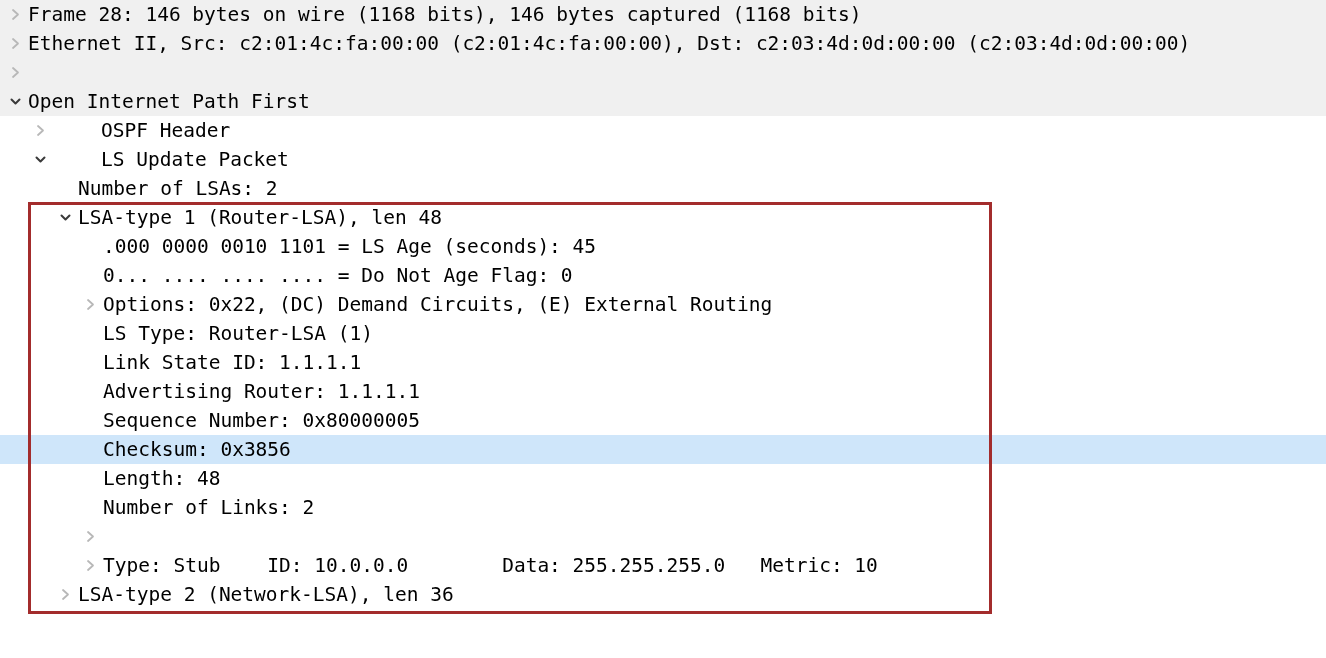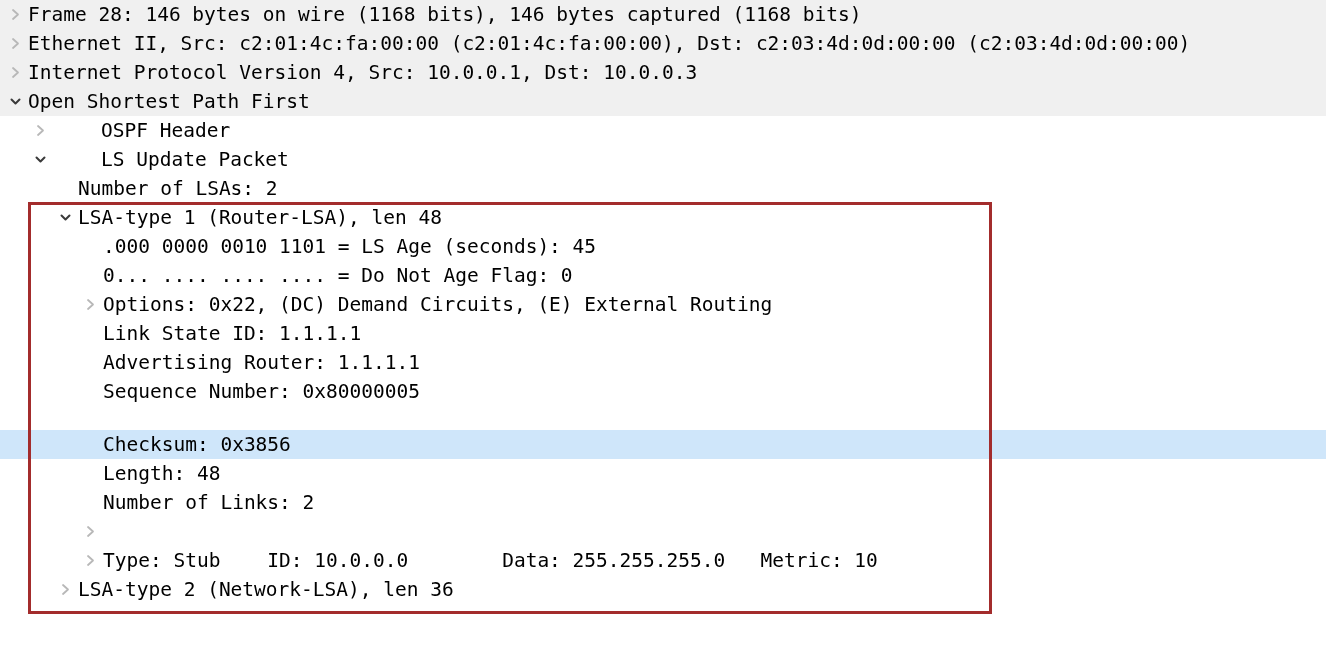--- a/index.html
+++ b/index.html
@@ -32,21 +32,20 @@
     color: #000000;
     letter-spacing: 0px;
   }
 
   .row.gray-bg {
     background: #f0f0f0;
   }
 
   .row.selected {
     background: #cfe6fa;
-    margin-top: 24px;
   }
 
   
   .chev {
     position: absolute;
     top: 0;
     width: 18px;
     height: 29px;
     display: flex;
     align-items: center;
@@ -92,39 +91,40 @@
 
 <div id="tree">
     <div class="row lvl0 gray-bg"><span class="chev"><svg width="11" height="13" viewBox="0 0 11 13">
           <path d="M3 2 L8 6.5 L3 11" fill="none" stroke="#b8b8b8" stroke-width="1.8" stroke-linecap="round" stroke-linejoin="round"></path>
         </svg></span><span class="label">Frame 28: 146 bytes on wire (1168 bits), 146 bytes captured (1168 bits)</span></div>
     <div class="row lvl0 gray-bg"><span class="chev"><svg width="11" height="13" viewBox="0 0 11 13">
           <path d="M3 2 L8 6.5 L3 11" fill="none" stroke="#b8b8b8" stroke-width="1.8" stroke-linecap="round" stroke-linejoin="round"></path>
         </svg></span><span class="label">Ethernet II, Src: c2:01:4c:fa:00:00 (c2:01:4c:fa:00:00), Dst: c2:03:4d:0d:00:00 (c2:03:4d:0d:00:00)</span></div>
     <div class="row lvl0 gray-bg"><span class="chev"><svg width="11" height="13" viewBox="0 0 11 13">
           <path d="M3 2 L8 6.5 L3 11" fill="none" stroke="#b8b8b8" stroke-width="1.8" stroke-linecap="round" stroke-linejoin="round"></path>
-        </svg></span><span class="label">Internet Protocol Version 4, Src: 10.0.0.1, Dst: 10.0.0.3</span></div>
+        </svg></span></div>
     <div class="row lvl0 gray-bg"><span class="chev"><svg width="13" height="11" viewBox="0 0 13 11">
           <path d="M2.5 3.5 L6.5 7.5 L10.5 3.5" fill="none" stroke="#3a3a3a" stroke-width="2" stroke-linecap="round" stroke-linejoin="round"></path>
-        </svg></span><span class="label">Open Shortest Path First</span></div>
+        </svg></span><span class="label">Open Internet Path First</span></div>
     <div class="row lvl1"><span class="chev"><svg width="11" height="13" viewBox="0 0 11 13">
           <path d="M3 2 L8 6.5 L3 11" fill="none" stroke="#b8b8b8" stroke-width="1.8" stroke-linecap="round" stroke-linejoin="round"></path>
         </svg></span><span class="label">OSPF Header</span></div>
     <div class="row lvl1"><span class="chev"><svg width="13" height="11" viewBox="0 0 13 11">
           <path d="M2.5 3.5 L6.5 7.5 L10.5 3.5" fill="none" stroke="#3a3a3a" stroke-width="2" stroke-linecap="round" stroke-linejoin="round"></path>
         </svg></span><span class="label">LS Update Packet</span></div>
     <div class="row lvl2"><span class="label">Number of LSAs: 2</span></div>
     <div class="row lvl2"><span class="chev"><svg width="13" height="11" viewBox="0 0 13 11">
           <path d="M2.5 3.5 L6.5 7.5 L10.5 3.5" fill="none" stroke="#3a3a3a" stroke-width="2" stroke-linecap="round" stroke-linejoin="round"></path>
         </svg></span><span class="label">LSA-type 1 (Router-LSA), len 48</span></div>
     <div class="row lvl3"><span class="label">.000 0000 0010 1101 = LS Age (seconds): 45</span></div>
     <div class="row lvl3"><span class="label">0... .... .... .... = Do Not Age Flag: 0</span></div>
     <div class="row lvl3"><span class="chev"><svg width="11" height="13" viewBox="0 0 11 13">
           <path d="M3 2 L8 6.5 L3 11" fill="none" stroke="#b8b8b8" stroke-width="1.8" stroke-linecap="round" stroke-linejoin="round"></path>
         </svg></span><span class="label">Options: 0x22, (DC) Demand Circuits, (E) External Routing</span></div>
+    <div class="row lvl3"><span class="label">LS Type: Router-LSA (1)</span></div>
     <div class="row lvl3"><span class="label">Link State ID: 1.1.1.1</span></div>
     <div class="row lvl3"><span class="label">Advertising Router: 1.1.1.1</span></div>
     <div class="row lvl3"><span class="label">Sequence Number: 0x80000005</span></div>
     <div class="row lvl3 selected"><span class="label">Checksum: 0x3856</span></div>
     <div class="row lvl3"><span class="label">Length: 48</span></div>
     <div class="row lvl3"><span class="label">Number of Links: 2</span></div>
     <div class="row lvl3"><span class="chev"><svg width="11" height="13" viewBox="0 0 11 13">
           <path d="M3 2 L8 6.5 L3 11" fill="none" stroke="#b8b8b8" stroke-width="1.8" stroke-linecap="round" stroke-linejoin="round"></path>
         </svg></span></div>
     <div class="row lvl3"><span class="chev"><svg width="11" height="13" viewBox="0 0 11 13">

